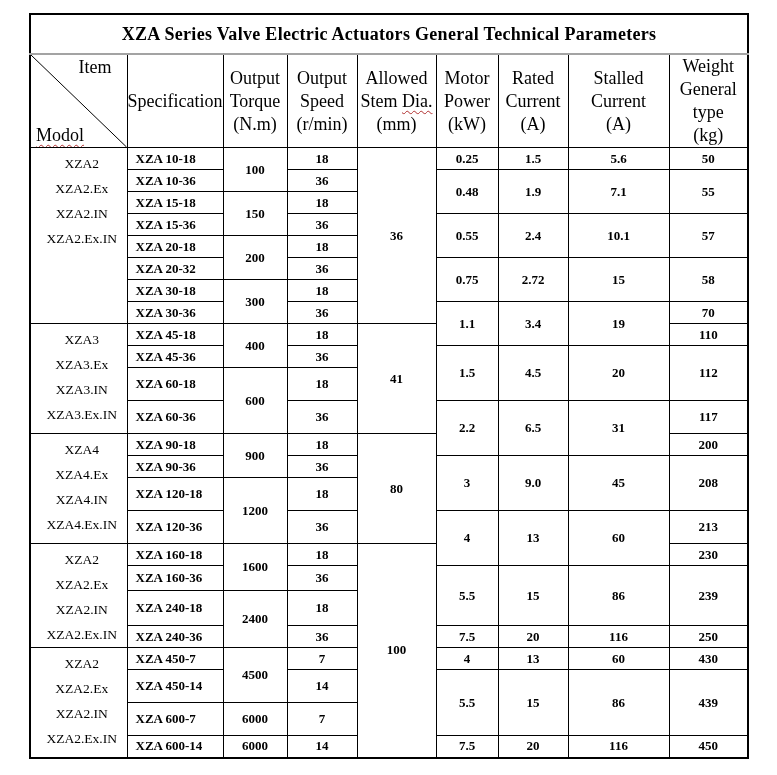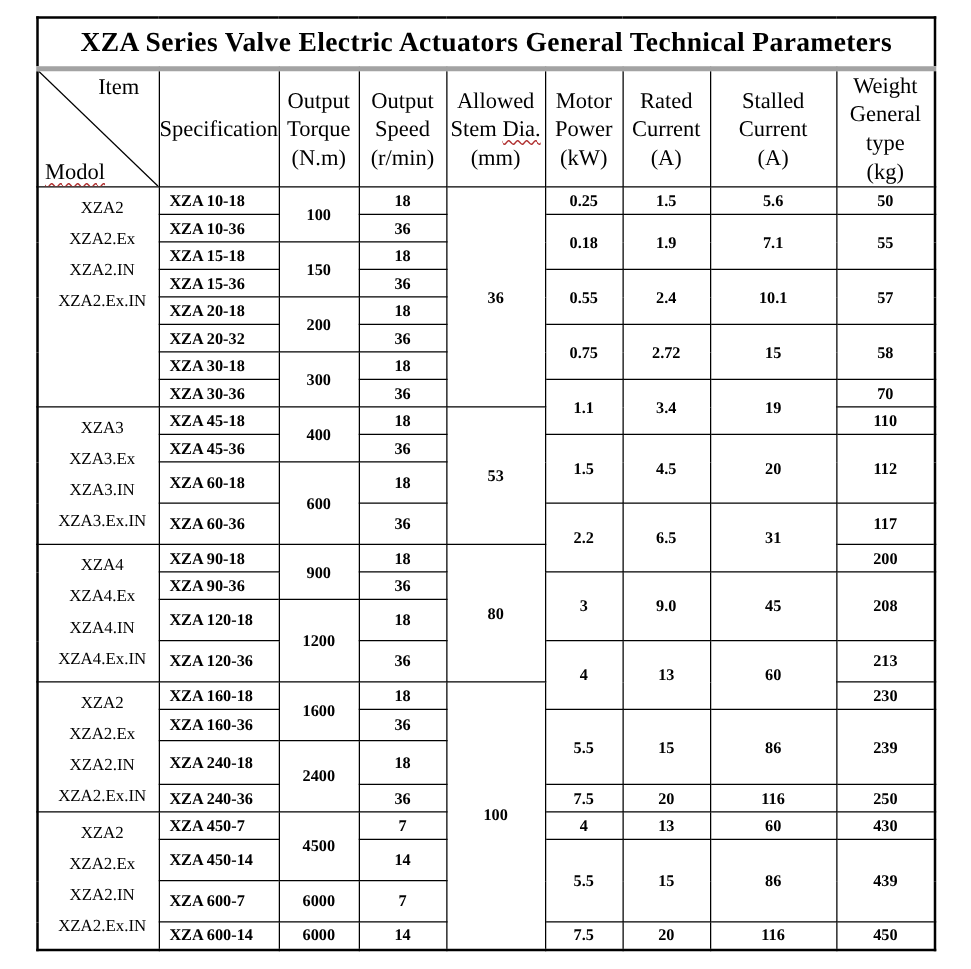--- a/index.html
+++ b/index.html
@@ -20,24 +20,24 @@
   }
   th, td {
     border: 1px solid #000;
     padding: 0;
     text-align: center;
     vertical-align: middle;
     overflow: hidden;
   }
   .title-cell {
     height: 38px;
-    font-size: 22px;
+    font-size: 18px;
     font-weight: bold;
     letter-spacing: 0.3px;
-    border-bottom: 4px solid #a3a3a3;
+    border-bottom: 2px solid #a3a3a3;
   }
   #header-row th {
     height: 85px;
     font-size: 18px;
     font-weight: normal;
     line-height: 23px;
   }
   .corner { position: relative; }
   .corner-item { position: absolute; top: 5px; right: 15px; line-height: 15px; }
   .corner-model { position: absolute; bottom: 4px; left: 5px; line-height: 15px; }
@@ -109,21 +109,21 @@
           <td class="num">18</td>
           <td rowspan="8" class="num">36</td>
           <td class="num">0.25</td>
           <td class="num">1.5</td>
           <td class="num">5.6</td>
           <td class="num">50</td>
         </tr>
         <tr>
           <td class="spec">XZA 10-36</td>
           <td class="num">36</td>
-          <td rowspan="2" class="num">0.18</td>
+          <td rowspan="2" class="num">0.48</td>
           <td rowspan="2" class="num">1.9</td>
           <td rowspan="2" class="num">7.1</td>
           <td rowspan="2" class="num">55</td>
         </tr>
         <tr>
           <td class="spec">XZA 15-18</td>
           <td rowspan="2" class="num">150</td>
           <td class="num">18</td>
         </tr>
         <tr>
@@ -158,21 +158,21 @@
           <td rowspan="2" class="num">1.1</td>
           <td rowspan="2" class="num">3.4</td>
           <td rowspan="2" class="num">19</td>
           <td class="num">70</td>
         </tr>
         <tr>
           <td rowspan="4" class="model">XZA3<br>XZA3.Ex<br>XZA3.IN<br>XZA3.Ex.IN</td>
           <td class="spec">XZA 45-18</td>
           <td rowspan="2" class="num">400</td>
           <td class="num">18</td>
-          <td rowspan="4" class="num">53</td>
+          <td rowspan="4" class="num">41</td>
           <td class="num">110</td>
         </tr>
         <tr>
           <td class="spec">XZA 45-36</td>
           <td class="num">36</td>
           <td rowspan="2" class="num">1.5</td>
           <td rowspan="2" class="num">4.5</td>
           <td rowspan="2" class="num">20</td>
           <td rowspan="2" class="num">112</td>
         </tr>

